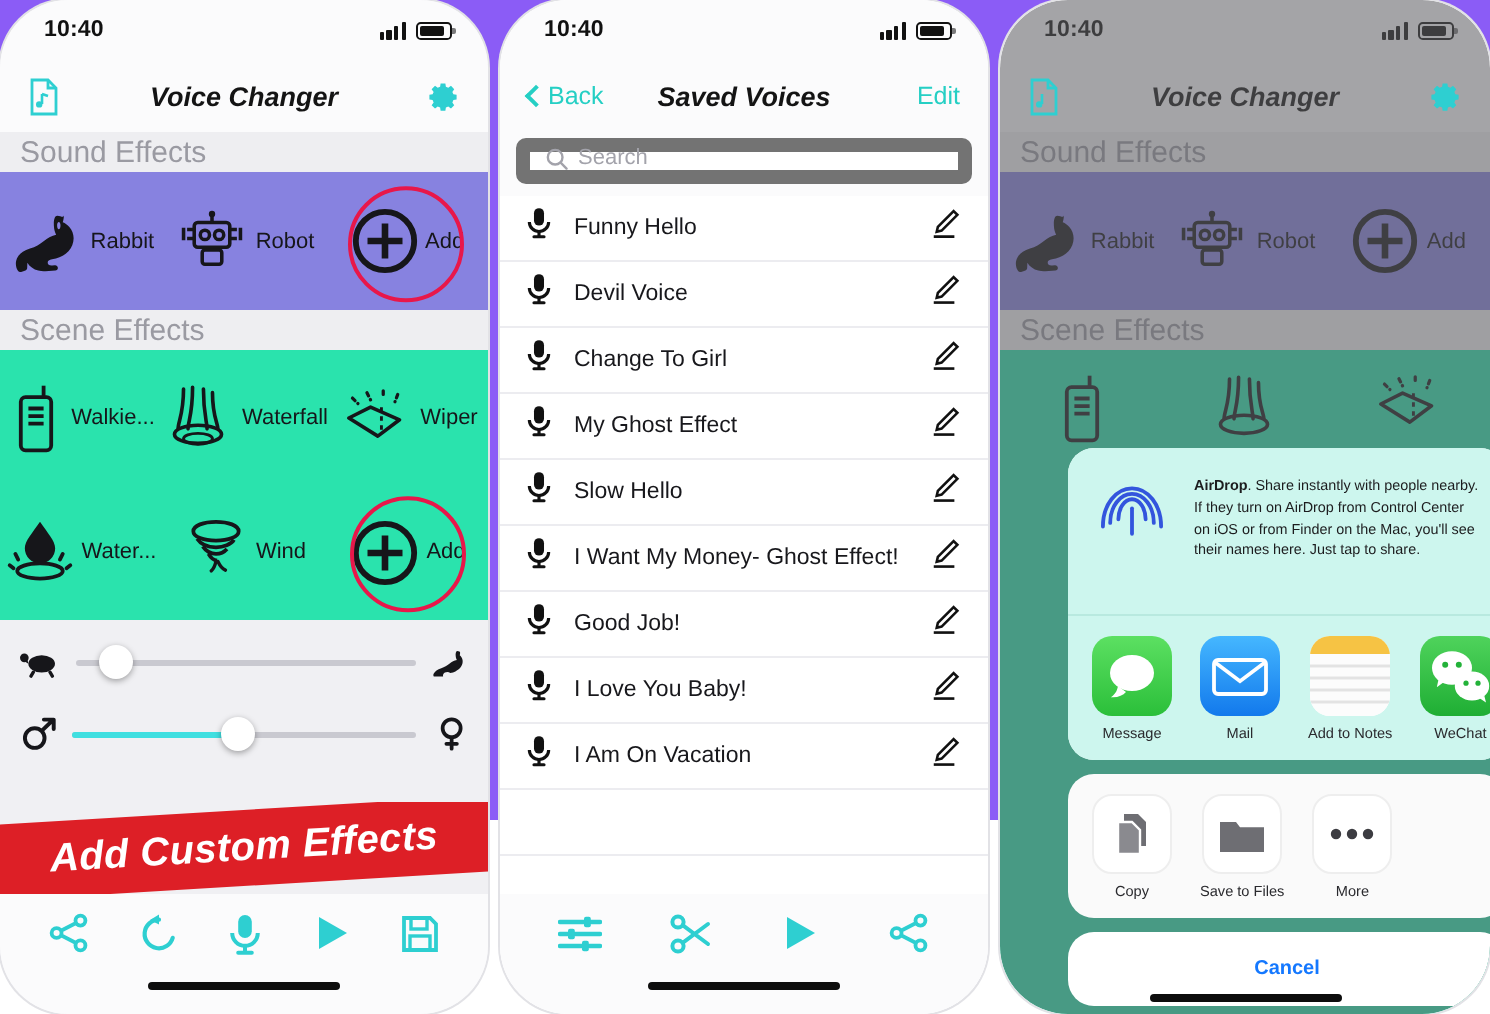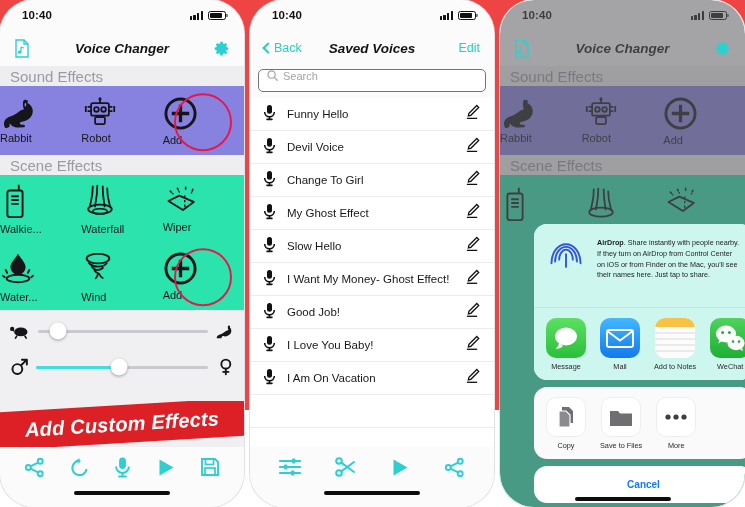--- a/index.html
+++ b/index.html
@@ -1,18 +1,18 @@
 <!DOCTYPE html>
 <html><head>
 <meta charset="utf-8">
 <style>
   * { margin:0; padding:0; box-sizing:border-box; }
   html,body { width:745px; height:507px; background:#ffffff; overflow:hidden;
     font-family:"Liberation Sans", sans-serif; }
-  #stage { position:relative; width:745px; height:410px; background:#ef4444; }
+  #stage { position:relative; width:745px; height:410px; background:#8b5cf6; }
 
   
   .phone { position:absolute; top:0; width:244px; height:507px;
     border-radius:34px; overflow:hidden; background:#f7f7f9;
     box-shadow:0 0 0 1px #e2e2e6; }
   .p1 { left:0; }
   .p2 { left:250px; }
   .p3 { left:500px; width:245px; }
 
   .screen { position:absolute; inset:0; display:flex; flex-direction:column;
@@ -49,21 +49,21 @@
 
   
   .sect { flex:0 0 20px; display:flex; align-items:center; padding:0 10px;
     font-size:15px; color:#9a9aa2; background:#eeeef1; }
 
   
   .grid { display:grid; grid-template-columns:repeat(3,1fr); }
   .grid.sound { background:#8782e0; flex:0 0 69px; }
   .grid.scene { background:#2ae3ad; flex:0 0 135px;
     grid-template-rows:repeat(2,1fr); }
-  .cell { display:flex; flex-direction:column; align-items:flex-start;
+  .cell { display:flex; flex-direction:row; align-items:center;
     justify-content:center; gap:3px; position:relative; }
   .cell svg { display:block; }
   .cell .lbl { font-size:11px; color:#16161a; }
   .ringmark { position:absolute; width:58px; height:58px; border-radius:50%;
     border:2px solid #e8174a; top:50%; left:50%; transform:translate(-50%,-48%); }
 
   
   .sliders { flex:1 1 auto; background:#f0f0f3; padding:8px 10px 0;
     display:flex; flex-direction:column; justify-content:flex-start; gap:10px; }
   .srow { display:flex; align-items:center; gap:8px; height:26px; }
@@ -86,22 +86,22 @@
 
   
   .toolbar { flex:0 0 44px; display:flex; align-items:center;
     justify-content:space-around; background:#fbfbfc; padding:0 12px; }
   .homebar-wrap { flex:0 0 16px; background:#fbfbfc; display:flex;
     align-items:flex-start; justify-content:center; }
   .homebar { width:96px; height:4px; border-radius:3px; background:#0d0d0d; }
 
   
   .searchwrap { flex:0 0 32px; background:#fbfbfc; padding:3px 8px 6px;}
-  .searchbox { height:23px; border:1px solid #737373; border-radius:5px;
-    background:#fff; display:flex; align-items:flex-start; gap:5px; padding:0 8px; }
+  .searchbox { height:23px; border:7px solid #737373; border-radius:5px;
+    background:#fff; display:flex; align-items:flex-end; gap:5px; padding:0 8px; }
   .searchbox .ph { font-size:11px; color:#a3a3ab; }
   .list { flex:1 1 auto; background:#fff; overflow:hidden; }
   .lrow { height:33px; display:flex; align-items:center; gap:11px;
     padding:0 14px 0 13px; border-bottom:1px solid #ececf0; }
   .lrow .name { flex:1 1 auto; font-size:11.5px; color:#18181c; }
   .lfill { border-bottom:1px solid #ececf0; height:33px; }
 
   
   .dim { position:absolute; inset:0; background:rgba(96,96,100,.56); }
   .sheet { position:absolute; left:34px; right:-8px; top:224px;

